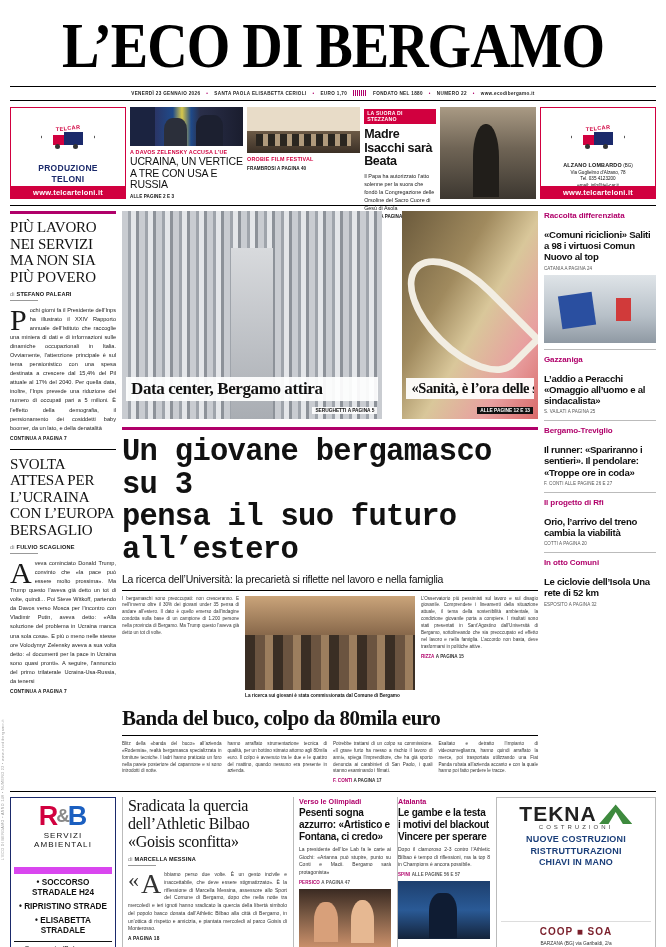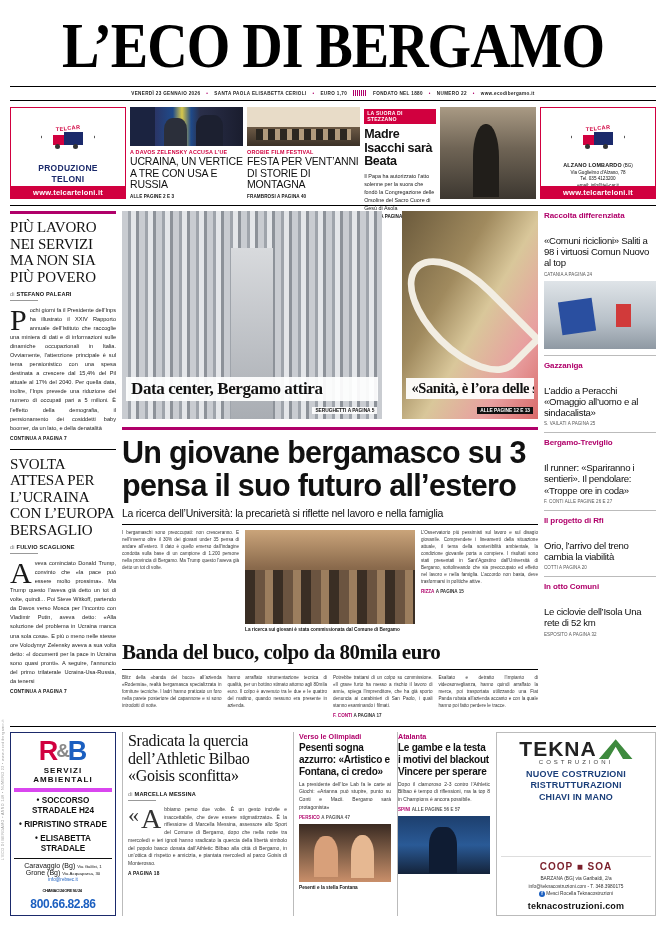--- a/index.html
+++ b/index.html
@@ -117,21 +117,21 @@
   }
   .lp2 .lp-cap{font-size:14.5px;bottom:20px;}
   .lp-ref{position:absolute;right:5px;bottom:5px;background:rgba(255,255,255,.9);font-size:4.8px;font-weight:700;padding:1px 3px;}
   .lp-ref .blk{color:#111;}
   .lp2 .lp-ref{background:#111;color:#fff;}
 
   
   .mainhead{margin-top:8px;}
   .mh-bar{height:3px;background:#b0006a;margin-bottom:6px;}
   .mh-title{
-    font-family:Liberation Sans, sans-serif;font-weight:700;
+    font-family:Liberation Mono, monospace;font-weight:700;
     font-size:30.5px;line-height:1.07;letter-spacing:-.7px;color:#111;
   }
   .mh-sub{font-size:10.5px;margin-top:6px;letter-spacing:-.25px;color:#111;}
   .mh-rule{border-top:1px solid #000;margin:5px 0 5px;}
 
   
   .txtcols{display:flex;gap:6px;font-size:4.6px;line-height:1.52;text-align:justify;color:#333;}
   .txtcols .tc{flex:1;}
   .txtcols .tc.photo{flex:1.45;padding:0;}
   .mini-photo{width:100%;height:94px;overflow:hidden;position:relative;}
@@ -140,37 +140,37 @@
 
   .midhead{
     font-family:"Liberation Serif",serif;font-weight:700;
     font-size:21px;letter-spacing:-.5px;margin-top:7px;color:#111;
   }
   .midhead-rule{border-top:1px solid #000;margin:4px 0 5px;}
 
   
   .brief{margin-bottom:6px;}
   .brief-kicker{font-size:8px;font-weight:700;color:#b0006a;line-height:1.15;letter-spacing:-.1px;}
-  .brief-head{font-size:9.6px;font-weight:400;line-height:1.16;color:#111;margin-top:15px;letter-spacing:-.3px;}
+  .brief-head{font-size:9.6px;font-weight:700;line-height:1.16;color:#111;margin-top:9px;letter-spacing:-.3px;}
   .brief-ref{font-size:4.5px;color:#555;margin-top:3px;letter-spacing:.1px;}
   .brief-photo{width:100%;height:68px;overflow:hidden;margin-top:4px;position:relative;}
   .brief-rule{border-top:1px solid #bbb;margin:5px 0;}
 
   
   .bottom-rule{border-top:1px solid #000;margin:6px 0 5px;}
   .bottom{display:flex;gap:6px;}
   .bl-ad{
     width:106px;flex:0 0 106px;border:1.5px solid #1b2a6b;box-sizing:border-box;
     display:flex;flex-direction:column;align-items:center;padding:3px 3px 0;position:relative;overflow:hidden;
   }
   .rb-logo{display:flex;align-items:center;justify-content:center;gap:0;height:30px;}
   .rb-logo .r{font-size:27px;font-weight:700;color:#d1003f;font-family:"Liberation Sans",sans-serif;}
   .rb-logo .amp{font-size:19px;font-weight:700;color:#8a8a8a;margin:0 -2px;}
   .rb-logo .b{font-size:27px;font-weight:700;color:#1b5fc0;}
-  .rb-sub{font-size:8px;font-weight:700;letter-spacing:1.1px;color:#111;border-bottom:4px solid #d946ef;padding-bottom:4px;width:100%;text-align:center;}
+  .rb-sub{font-size:8px;font-weight:400;letter-spacing:1.1px;color:#111;border-bottom:7px solid #d946ef;padding-bottom:18px;width:100%;text-align:center;}
   .rb-item{font-size:8.2px;font-weight:700;color:#111;text-align:center;line-height:1.2;margin-top:4px;}
   .rb-foot{width:100%;border-top:1px solid #111;margin-top:5px;padding-top:3px;text-align:center;}
   .rb-city{font-size:7px;font-weight:700;color:#1b5fc0;}
   .rb-city span{font-size:4.4px;color:#111;font-weight:400;}
   .rb-mail{font-size:4.6px;color:#1b5fc0;margin-top:1px;}
   .rb-phone{font-size:12px;font-weight:700;color:#1b5fc0;letter-spacing:-.4px;margin-top:1px;}
   .rb-phone .small{font-size:4px;color:#111;font-weight:700;display:inline-block;line-height:1.1;vertical-align:middle;margin-right:2px;text-align:right;}
 
   .bcol{flex:1;}
   .b-title{font-family:"Liberation Serif",serif;font-size:16px;line-height:1.1;letter-spacing:-.3px;color:#111;}
@@ -294,21 +294,20 @@
       <div class="promo-kicker">A DAVOS ZELENSKY ACCUSA L’UE</div>
       <div class="promo-head">UCRAINA, UN VERTICE A TRE CON USA E RUSSIA</div>
       <div class="promo-ref">ALLE PAGINE 2 E 3</div>
     </div>
 
     <div class="promo">
       <div class="promo-photo">
           <div class="ph ph-festival"></div>
         </div>
       <div class="promo-kicker">OROBIE FILM FESTIVAL</div>
-      <div class="promo-head">FESTA PER VENT’ANNI DI STORIE DI MONTAGNA</div>
       <div class="promo-ref">FRAMBROSI A PAGINA 40</div>
     </div>
 
     <div class="promo-wide">
       <div class="pw-text">
         <div class="pw-kicker">LA SUORA DI STEZZANO</div>
         <div class="pw-head">Madre Isacchi sarà Beata</div>
         <div class="pw-body">Il Papa ha autorizzato l’atto solenne per la suora che fondò la Congregazione delle Orsoline del Sacro Cuore di Gesù di Asola</div>
         <div class="pw-ref">GOBBI A PAGINA 21</div>
       </div>

